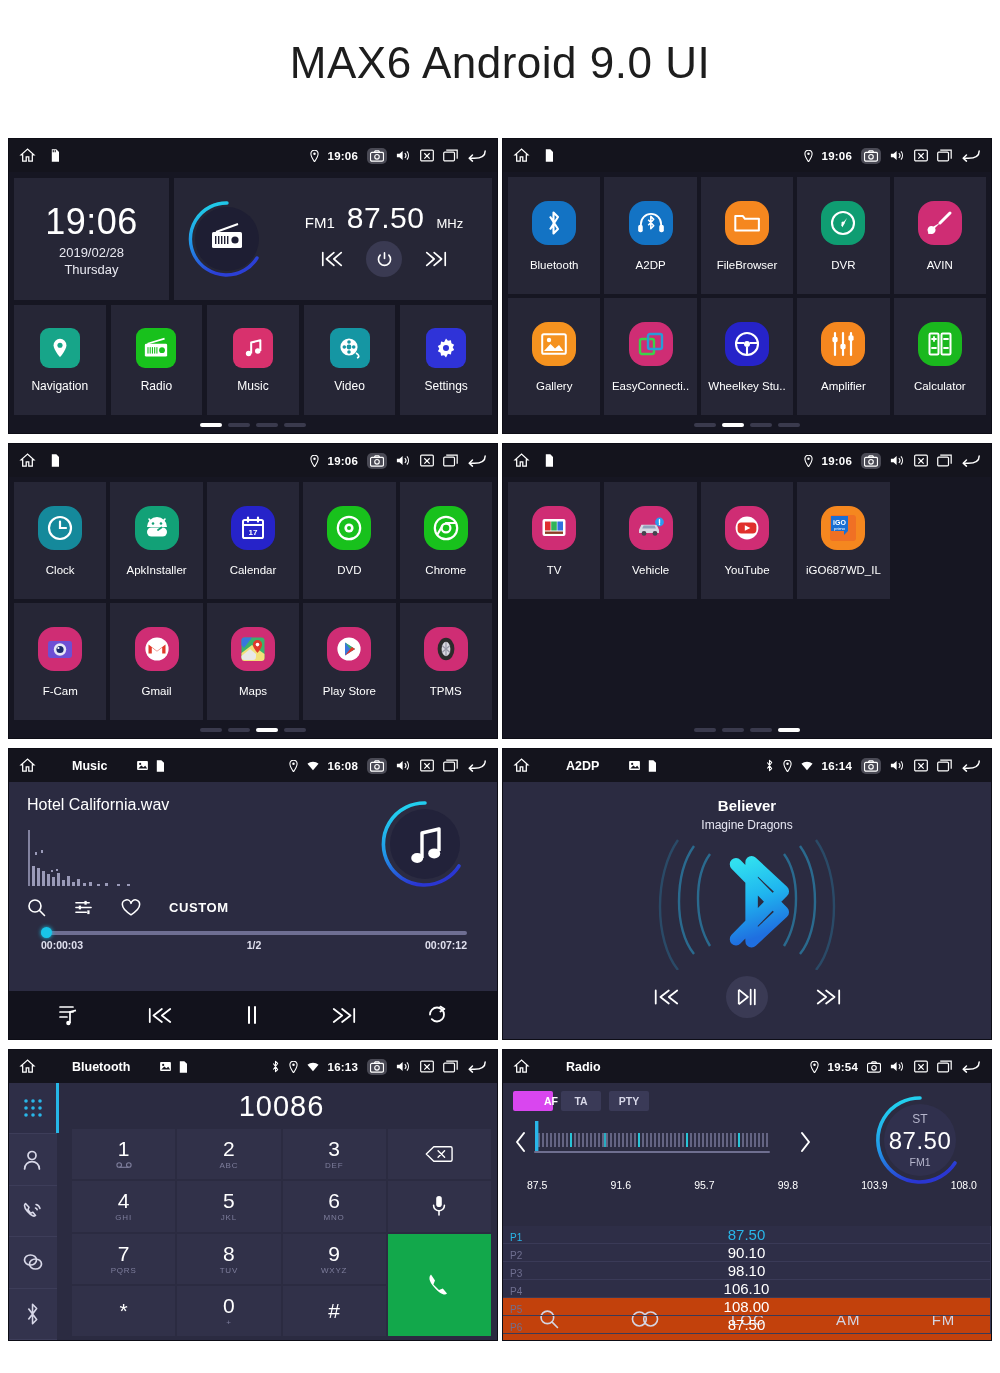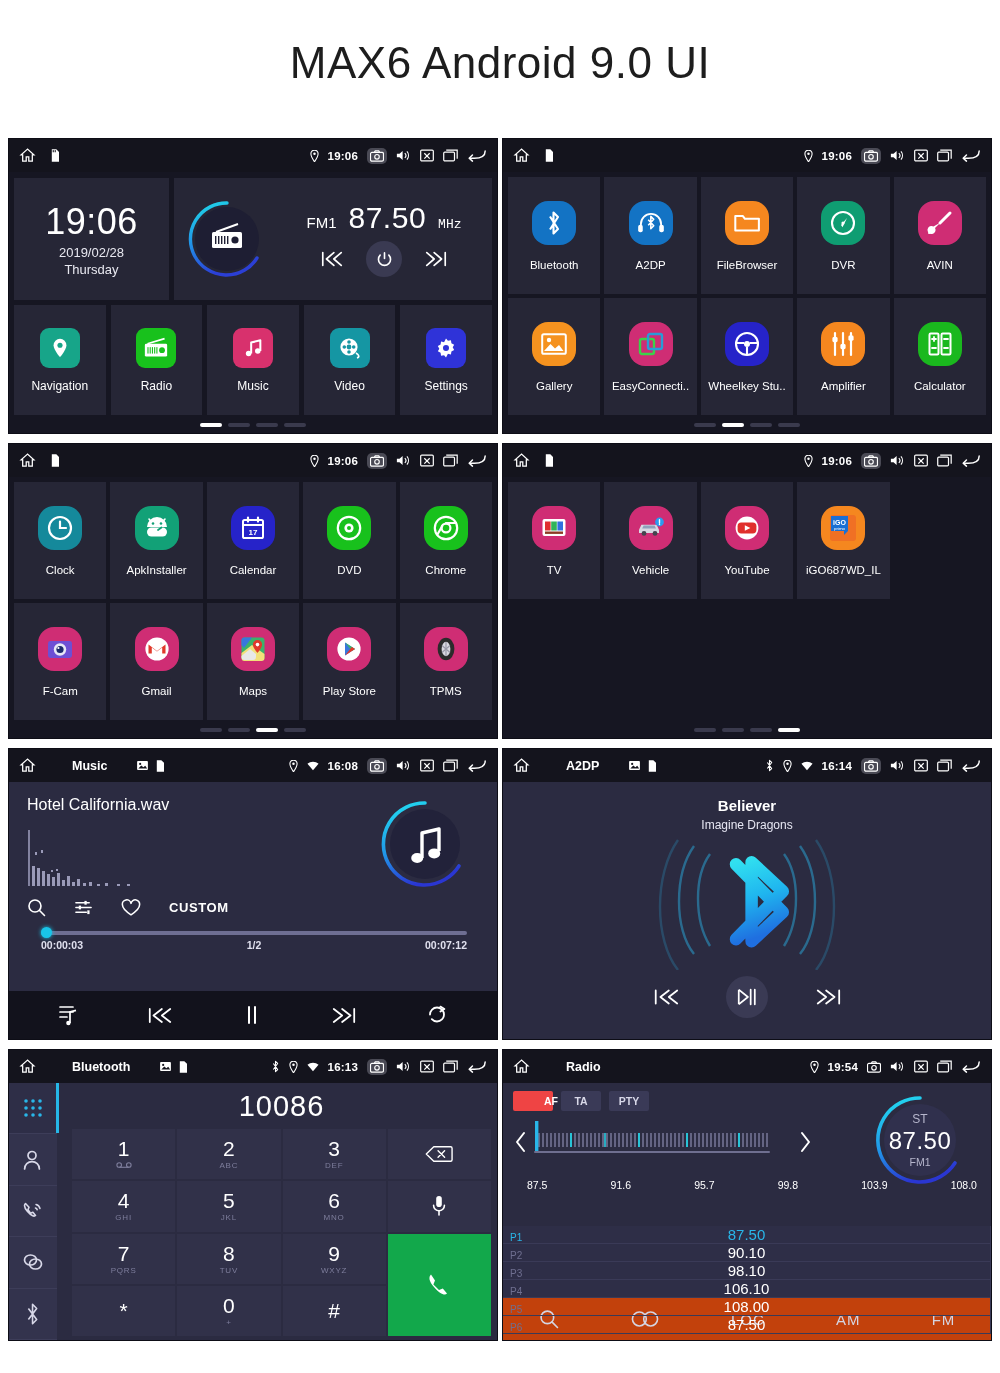--- a/index.html
+++ b/index.html
@@ -67,21 +67,21 @@
   .clock-card .date { color:#e8e8f0; font-size:13px; }
   .clock-card .day { color:#e8e8f0; font-size:13px; }
   .radio-card {
     flex:1; background:#262636; display:flex; align-items:center; padding: 0 6px 0 10px; gap:12px;
   }
   .radio-dial { position:relative; width:86px; height:86px; flex:none; }
   .radio-right { flex:1; display:flex; flex-direction:column; align-items:center; gap:2px; }
   .freq-row { display:flex; align-items:baseline; gap:12px; }
   .freq-band { color:#fff; font-size:15px; }
   .freq-num { color:#fff; font-size:30px; font-weight:300; letter-spacing:.5px;}
-  .freq-unit { color:#fff; font-size:13px;font-family:Liberation Mono, monospace; }
+  .freq-unit { color:#fff; font-size:13px; }
   .ctrl-row { display:flex; align-items:center; gap:22px; margin-top:4px; }
   .pwr-btn { width:36px;height:36px;border-radius:50%;background:#3a3a52;display:flex;align-items:center;justify-content:center; }
 
   .home-apps { display:flex; gap:5px; margin-top:5px; flex:1; }
   .app-tile {
     flex:1; background:#262636; display:flex; flex-direction:column;
     align-items:center; justify-content:center; gap:11px;
   }
   .app-tile .label { color:#fff; font-size:12px; }
   .icon-sq { width:40px; height:40px; border-radius:9px; display:flex; align-items:center; justify-content:center; }
@@ -150,21 +150,21 @@
   .key .d { color:#fff; font-size:21px; font-weight:400; line-height:1; }
   .key .sub { color:#7e7e9c; font-size:8px; letter-spacing:.8px; margin-top:2px; }
   .key.callbtn { background:#12a84b; grid-row: span 2; }
 
   
   .radio-body { height: calc(100% - 33px); background:#2b2b41; display:flex; flex-direction:column; }
   .radio-upper { flex:1; position:relative; padding: 8px 10px 0 10px; }
   .rds-row { display:flex; gap:8px; }
   .rds-btn { width:40px;height:20px;background:#3a3a57;color:#d8d8e8;font-size:10.5px;font-weight:bold;
              display:flex;align-items:center;justify-content:center;border-radius:2px; }
-  .rds-btn.on { background:#ef4444; color:#fff;padding-left:36px; }
+  .rds-btn.on { background:#d946ef; color:#fff;padding-left:36px; }
   .tuner { margin-top:10px; display:flex; align-items:center; gap:4px; width:300px; }
   .tuner-mid { flex:1; }
   .tick-labels { display:flex; justify-content:space-between; margin-top:16px; padding:0 4px 0 14px; }
   .tick-labels span { color:#fff; font-size:10.5px; }
   .radio-disc { position:absolute; right:22px; top:8px; width:98px; height:98px; }
   .presets { display:grid; grid-template-columns: repeat(1,1fr); grid-template-rows: 1fr 1fr; height:72px; background:#2e2e47; margin-top:4px; }
   .preset { position:relative; display:flex; align-items:center; justify-content:center; border-right:1px solid #3a3a57; border-bottom:1px solid #3a3a57; }
   .preset .pn { position:absolute; left:7px; top:6px; color:#6f6f90; font-size:10px; }
   .preset .pf { color:#fff; font-size:15px; }
   .preset.active .pn { color:#29b6e8; }

